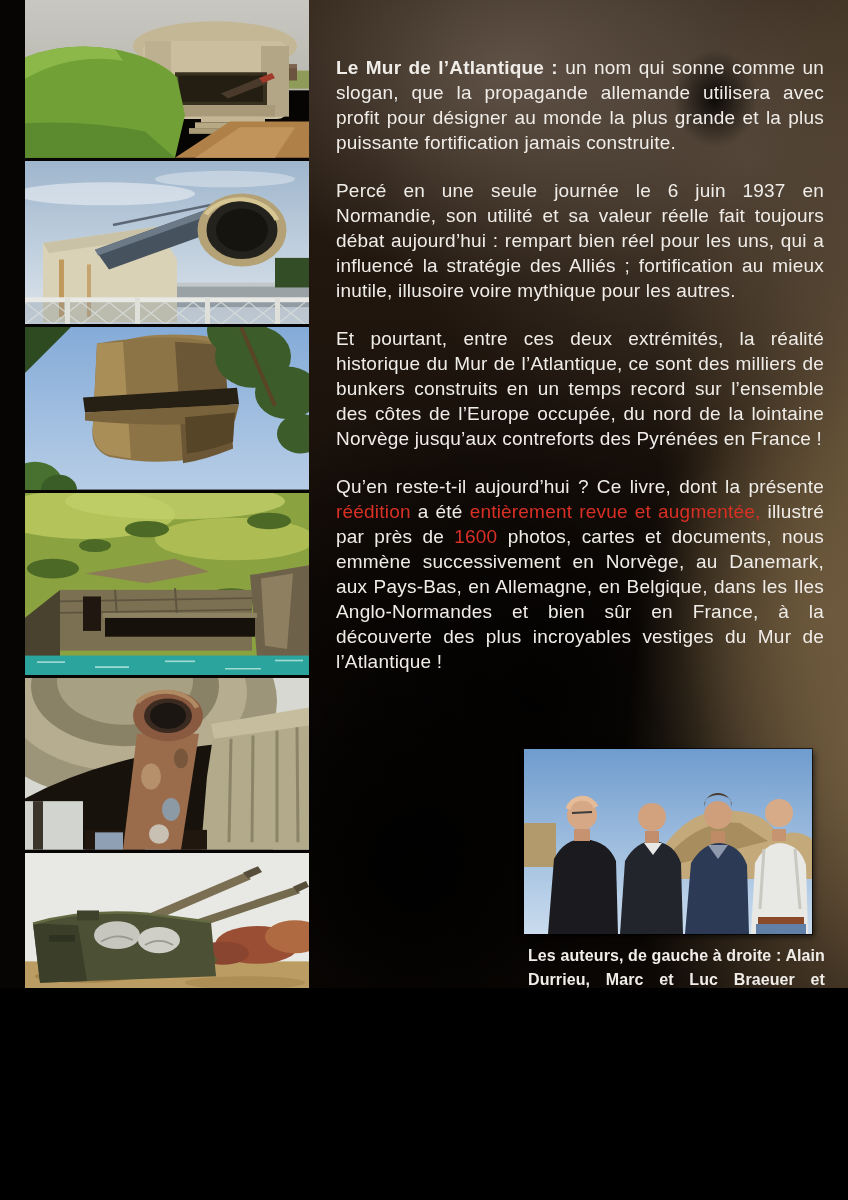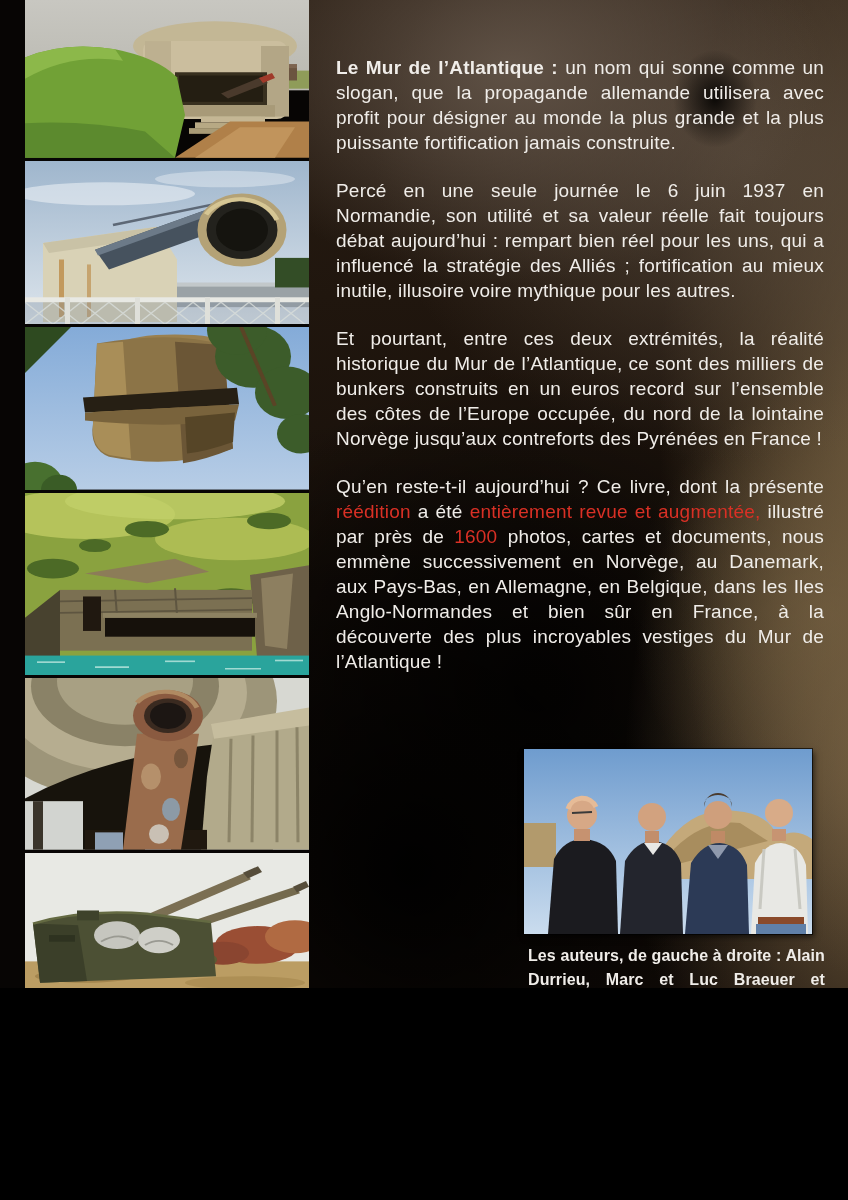--- a/index.html
+++ b/index.html
@@ -291,21 +291,21 @@
     <div class="panel-bg"></div>
 
     <div class="rust-ridge" style="left:0;top:1015px;width:250px;height:200px"></div>
     <div class="hole" style="left:52px;top:1075px;width:64px;height:100px"></div>
     <div class="hole" style="left:138px;top:1082px;width:42px;height:72px"></div>
     <div class="hole" style="left:4px;top:1100px;width:34px;height:90px"></div>
 
     <div class="blurb">
       <p><span class="seg-bold">Le Mur de l’Atlantique : </span><span>un nom qui sonne comme un slogan, que la propagande allemande utilisera avec profit pour désigner au monde la plus grande et la plus puissante fortification jamais construite.</span></p>
       <p><span>Percé en une seule journée le 6 juin 1937 en Normandie, son utilité et sa valeur réelle fait toujours débat aujourd’hui : rempart bien réel pour les uns, qui a influencé la stratégie des Alliés ; fortification au mieux inutile, illusoire voire mythique pour les autres.</span></p>
-      <p><span>Et pourtant, entre ces deux extrémités, la réalité historique du Mur de l’Atlantique, ce sont des milliers de bunkers construits en un euros record sur l’ensemble des côtes de l’Europe occupée, du nord de la lointaine Norvège jusqu’aux contreforts des Pyrénées en France !</span></p>
+      <p><span>Et pourtant, entre ces deux extrémités, la réalité historique du Mur de l’Atlantique, ce sont des milliers de bunkers construits en un temps record sur l’ensemble des côtes de l’Europe occupée, du nord de la lointaine Norvège jusqu’aux contreforts des Pyrénées en France !</span></p>
       <p><span>Qu’en reste-t-il aujourd’hui ? Ce livre, dont la présente </span><span class="seg-red-bold">réédition</span><span> a été </span><span class="seg-red-bold">entièrement revue et augmentée,</span><span> illustré par près de </span><span class="seg-red-bold">1600</span><span> photos, cartes et documents, nous emmène successivement en Norvège, au Danemark, aux Pays-Bas, en Allemagne, en Belgique, dans les Iles Anglo-Normandes et bien sûr en France, à la découverte des plus incroyables vestiges du Mur de l’Atlantique !</span></p>
     </div>
 
     <svg class="authors-photo" viewBox="0 0 288 185" preserveAspectRatio="none">
       <defs>
         <linearGradient id="skyA" x1="0" y1="0" x2="0" y2="1">
           <stop offset="0" stop-color="#6f9cce"></stop>
             <stop offset="1" stop-color="#cadcee"></stop>
         </linearGradient>
       </defs>

